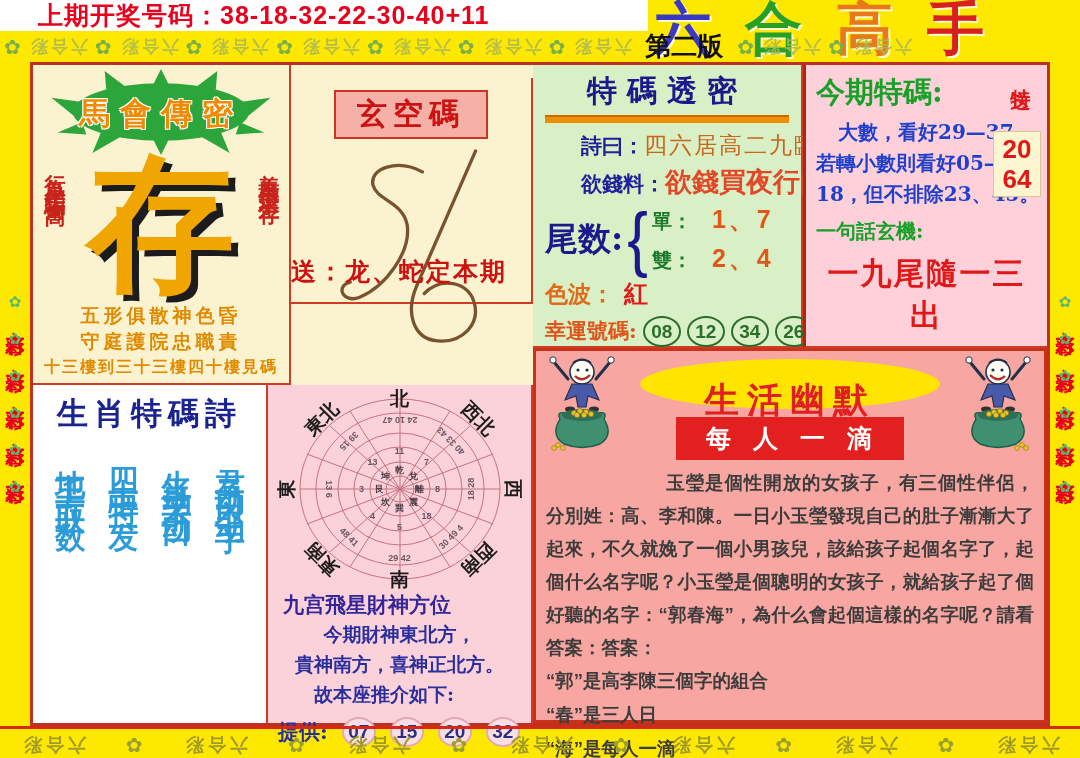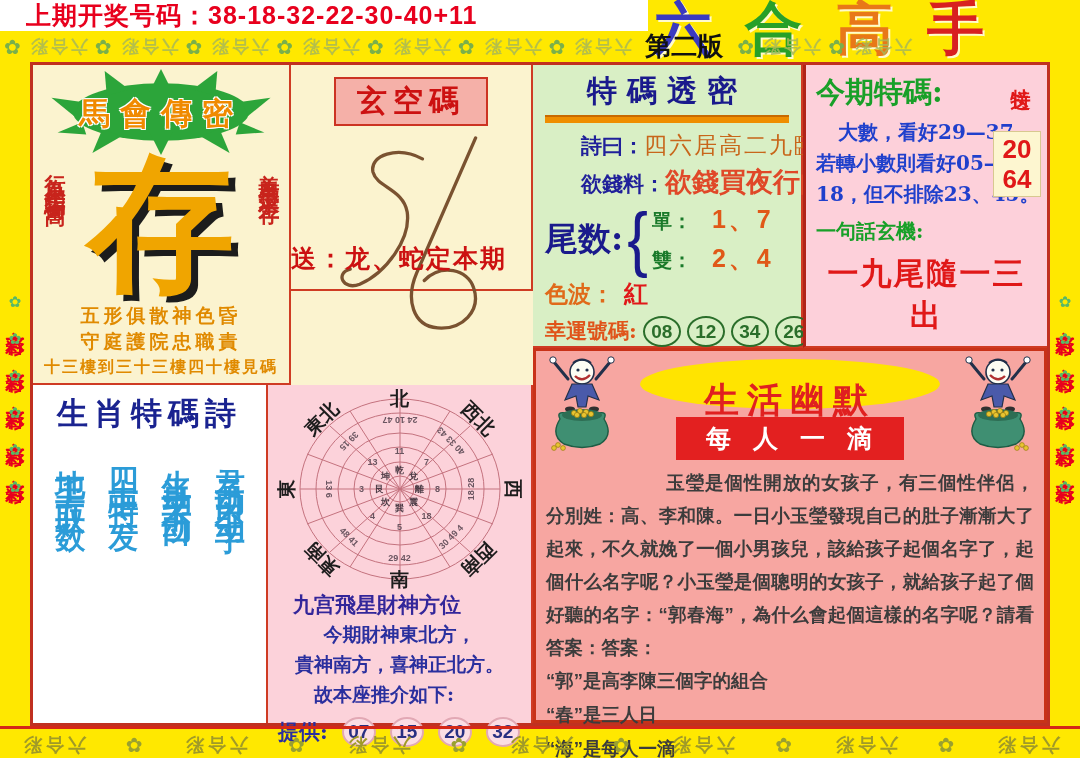--- a/index.html
+++ b/index.html
@@ -1,21 +1,21 @@
 <!DOCTYPE html>
 <html><head>
 <meta charset="utf-8">
 <style>
   html,body{margin:0;padding:0;}
   body{width:1080px;height:758px;overflow:hidden;font-family:"Liberation Sans","DejaVu Sans",sans-serif;}
   .page{position:relative;width:1080px;height:758px;background:#ffe800;}
 
   
   .header-band{position:absolute;left:0;top:0;width:648px;height:31px;background:#ffffff;display:flex;align-items:center;}
-  .prev-draw{color:#e8001d;font-weight:bold;font-size:25px;padding-left:26px;letter-spacing:1px;white-space:nowrap;}
+  .prev-draw{color:#e8001d;font-weight:bold;font-size:25px;padding-left:38px;letter-spacing:1px;white-space:nowrap;}
   .masthead{position:absolute;left:648px;top:-4px;width:330px;height:66px;display:flex;justify-content:space-between;align-items:center;padding:0 6px;}
   .masthead span{font-size:57px;font-weight:bold;font-family:"DejaVu Serif","Liberation Serif",serif;text-shadow:2px 2px 0 rgba(255,255,255,.8);}
   .m0{color:#3a3ac0}.m1{color:#28a028}.m2{color:#e87818}.m3{color:#d82020}
   .deco-top{position:absolute;left:0;top:31px;width:1080px;height:31px;display:flex;align-items:center;overflow:hidden;white-space:nowrap;}
   .edition{color:#111;font-weight:bold;font-size:26px;margin:0 10px;flex:0 0 auto;}
   .pat{display:flex;align-items:center;overflow:hidden;}
   .pat .bflw{color:#7ab04a;font-size:20px;margin:0 4px;}
   .pat .btxt{color:#a8b858;font-size:17px;font-weight:bold;display:inline-block;transform:rotate(180deg);letter-spacing:3px;margin:0 3px;opacity:.85;}
 
   
@@ -38,21 +38,21 @@
   .burst-wrap{position:relative;width:238px;height:86px;margin:4px auto 0;}
   .burst-title{position:absolute;left:0;top:24px;width:100%;text-align:center;color:#f08a00;font-weight:bold;font-size:31px;letter-spacing:10px;font-family:"DejaVu Serif","Liberation Serif",serif;text-shadow:-1px -1px 0 #fff,1px -1px 0 #fff,-1px 1px 0 #fff,1px 1px 0 #fff;}
   .v-red{position:absolute;writing-mode:vertical-rl;text-orientation:upright;color:#c8241c;font-weight:bold;font-size:21px;letter-spacing:5px;font-family:"DejaVu Serif","Liberation Serif",serif;}
   .v-left{left:8px;top:92px;} .v-right{right:6px;top:92px;}
   .big-char{position:absolute;left:50%;top:158px;transform:translate(-50%,-50%);font-size:148px;font-weight:bold;color:#f0a500;font-family:"DejaVu Serif","Liberation Serif",serif;text-shadow:7px 6px 0 #1c1c1c;line-height:1;}
   .couplet{position:absolute;left:0;width:100%;text-align:center;color:#e08a00;font-weight:bold;font-size:19px;letter-spacing:4px;font-family:"DejaVu Serif","Liberation Serif",serif;}
   .c1{top:238px;} .c2{top:264px;}
   .mahui-bottom{position:absolute;left:0;top:292px;width:100%;text-align:center;color:#e08a00;font-weight:bold;font-size:16px;letter-spacing:2px;font-family:"DejaVu Serif","Liberation Serif",serif;}
 
   
-  .p-xuankong{left:258px;top:0;width:242px;height:226px;background:#fbf3cf;border-bottom:2px solid #cf3b23;border-right:2px solid #cf3b23;}
+  .p-xuankong{left:258px;top:13px;width:242px;height:226px;background:#fbf3cf;border-bottom:2px solid #cf3b23;border-right:2px solid #cf3b23;}
   .xk-title{width:150px;margin:12px auto 0;background:#f5b0a8;border:2px solid #cc3322;color:#cc1111;font-weight:bold;font-size:30px;text-align:center;letter-spacing:6px;padding:2px 0;font-family:"DejaVu Serif","Liberation Serif",serif;}
   .xk-num{display:block;margin:6px auto 0;}
   .xk-send{position:absolute;left:0;bottom:14px;width:100%;text-align:left;color:#cc1111;font-weight:bold;font-size:25px;letter-spacing:2px;font-family:"DejaVu Serif","Liberation Serif",serif;}
 
   
   .p-tema{left:500px;top:0;width:270px;height:283px;background:#d9efc5;border-right:2px solid #cf3b23;border-bottom:2px solid #cf3b23;padding:6px 12px;}
   .tm-title{text-align:center;color:#1a1a8c;font-weight:bold;font-size:30px;letter-spacing:10px;font-family:"DejaVu Serif","Liberation Serif",serif;}
   .tm-div{height:6px;background:#ef8e00;border-top:2px solid #c86a00;margin:3px 0 7px;}
   .tm-row{display:flex;align-items:baseline;margin:3px 0;white-space:nowrap;}
   .tm-lab{color:#20209a;font-weight:bold;font-size:21px;font-family:"DejaVu Serif","Liberation Serif",serif;padding-left:36px;}
@@ -88,21 +88,21 @@
   .sx-title{text-align:center;color:#1a2390;font-weight:bold;font-size:31px;letter-spacing:6px;margin-top:8px;font-family:"DejaVu Serif","Liberation Serif",serif;}
   .sx-cols{display:flex;justify-content:space-around;padding:10px 10px 0;}
   .sx-col{writing-mode:vertical-rl;text-orientation:upright;color:#2b9cd8;font-weight:bold;font-size:30px;letter-spacing:9px;font-family:"DejaVu Serif","Liberation Serif",serif;}
 
   
   .p-compass{left:235px;top:320px;width:265px;height:338px;background:#fcd2da;border-right:2px solid #cf3b23;}
   .cp-box{position:relative;width:250px;height:200px;margin:4px auto 0;}
   .cp-dir{position:absolute;color:#1c1c1c;font-weight:bold;font-size:19px;font-family:"DejaVu Serif","Liberation Serif",serif;transform:translate(-50%,-50%);white-space:nowrap;}
   .cp-num{position:absolute;color:#6a5560;font-size:9px;font-weight:bold;transform:translate(-50%,-50%);white-space:nowrap;}
   .cp-tri{position:absolute;color:#4a3a44;font-size:9px;font-weight:bold;transform:translate(-50%,-50%);}
-  .cp-head{color:#33269a;font-weight:bold;font-size:21px;padding-left:25px;margin-top:2px;font-family:"DejaVu Serif","Liberation Serif",serif;}
+  .cp-head{color:#33269a;font-weight:bold;font-size:21px;padding-left:15px;margin-top:2px;font-family:"DejaVu Serif","Liberation Serif",serif;}
   .cp-line{color:#2a2f9e;font-weight:bold;font-size:19px;line-height:30px;text-align:center;font-family:"DejaVu Serif","Liberation Serif",serif;}
   .cp-prov{display:flex;align-items:center;padding-left:10px;margin-top:8px;}
   .cp-prov-lab{color:#2a2f9e;font-weight:bold;font-size:21px;font-family:"DejaVu Serif","Liberation Serif",serif;}
   .pill{display:inline-block;min-width:30px;height:26px;line-height:26px;border:2px solid #e2a8b4;border-radius:50%;color:#283082;font-weight:bold;font-size:19px;text-align:center;margin-left:14px;background:#fbdde4;}
 
   
   .p-humor{left:500px;top:283px;width:514px;height:375px;background:#f7a6a1;border:3px solid #c83218;padding:4px 10px;}
   .hm-head{display:flex;align-items:flex-start;justify-content:space-between;}
   .hm-center{flex:1;display:flex;flex-direction:column;align-items:center;}
   .hm-ellipse{width:300px;height:50px;background:#ffe400;border-radius:50%;display:flex;align-items:center;justify-content:center;margin-top:4px;}

